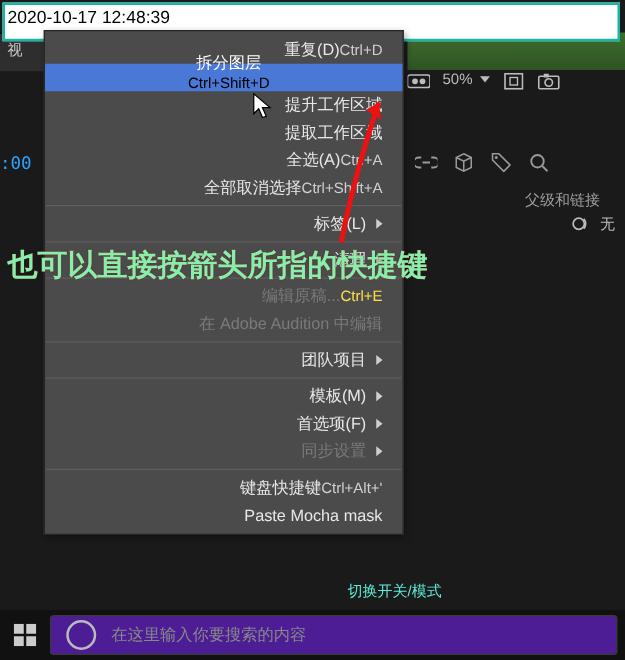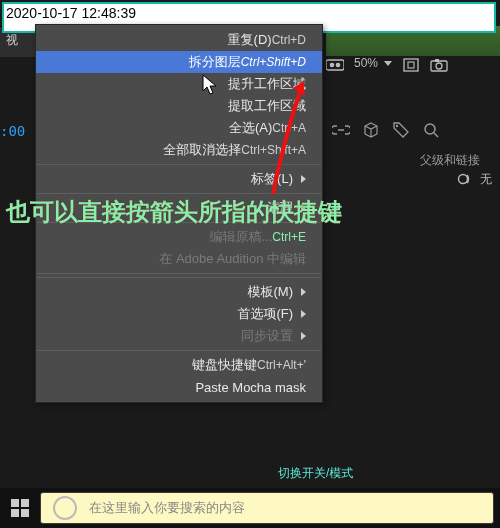--- a/index.html
+++ b/index.html
@@ -6,23 +6,23 @@
   .app{position:relative;width:500px;height:528px;background:#1a1a1a;}
 
   
   .datebar{position:absolute;left:2px;top:2px;width:494px;height:31px;border:2px solid #14b8a6;background:#fff;color:#000;font:14px/19px Arial;padding-left:2px;box-sizing:border-box;}
 
   
   .menu{position:absolute;left:35px;top:24px;width:286px;background:#4b4b4b;border:1px solid #262626;box-shadow:2px 2px 6px rgba(0,0,0,.4);padding:4px 0;}
   .mi{display:flex;justify-content:flex-end;align-items:center;height:22px;font-size:13px;color:#e8e8e8;padding:0 16px 0 24px;cursor:default;}
   .mi .sc{color:#cfcfcf;font-size:12px;}
   .mi.disabled{color:#7a7a7a;}
-  .mi.disabled .sc{color:#86efac;}
-  .mi.hi{background:#4a78d6;color:#fff;}
-  .mi.hi .sc{color:#ffffff;font-style:italic;}
+  .mi.disabled .sc{color:#fde047;}
+  .mi.hi{background:#4a78d6;color:#fff;flex-direction:column;}
+  .mi.hi .sc{color:#000000;}
   .mi.sub::after{content:"";width:0;height:0;border-top:4px solid transparent;border-bottom:4px solid transparent;border-left:5px solid #cfcfcf;margin-left:8px;}
   .sep{height:1px;background:#5e5e5e;margin:3px 1px;}
 
   
   .cursor{position:absolute;left:202px;top:74px;pointer-events:none;}
 
   
   .redArrow{position:absolute;left:261px;top:72px;pointer-events:none;}
 
   
@@ -43,21 +43,21 @@
   .tlIcons .icon,.linkRow .icon{width:18px;height:18px;display:inline-flex;align-items:center;justify-content:center;}
   .parentHdr{position:absolute;right:20px;top:152px;color:#9e9e9e;font-size:12px;}
   .linkRow{position:absolute;right:8px;top:170px;display:flex;align-items:center;gap:8px;color:#bbb;font-size:12px;}
 
   .blueTime{position:absolute;left:0;top:124px;color:#2aa3ff;font:14px/1 monospace;}
 
   
   .switches{position:absolute;left:278px;bottom:46px;color:#5eead4;font-size:12px;}
   .taskbar{position:absolute;left:0;bottom:0;right:0;height:40px;background:#111;display:flex;align-items:center;}
   .winSq{width:40px;height:40px;display:flex;align-items:center;justify-content:center;}
-  .searchPill{flex:1;height:30px;margin:0 6px 0 0;background:#fef9c3;border:1px solid #3a3a3a;border-radius:3px;display:flex;align-items:center;color:#888;font-size:13px;}
+  .searchPill{flex:1;height:30px;margin:0 6px 0 0;background:#4c1d95;border:1px solid #3a3a3a;border-radius:3px;display:flex;align-items:center;color:#888;font-size:13px;}
   .searchPill .circ{width:20px;height:20px;border:2px solid #bbb;border-radius:50%;margin:0 12px;}
 </style>
 </head>
 <body>
 <div class="app">
 
   <div class="preview"></div>
   <div class="tabEdge"></div>
   <div class="tabTxt">视</div>
 
@@ -165,20 +165,24 @@
       <div class="sep"></div>
       <div class="mi disabled">
         <span>编辑原稿...</span>
         <span class="sc">Ctrl+E</span>
       </div>
       <div class="mi disabled">
         <span>在 Adobe Audition 中编辑</span>
         <span class="sc"></span>
       </div>
       <div class="sep"></div>
+      <div class="mi sub">
+        <span>团队项目</span>
+        <span class="sc"></span>
+      </div>
       <div class="sep"></div>
       <div class="mi sub">
         <span>模板(M)</span>
         <span class="sc"></span>
       </div>
       <div class="mi sub">
         <span>首选项(F)</span>
         <span class="sc"></span>
       </div>
       <div class="mi disabled sub">

